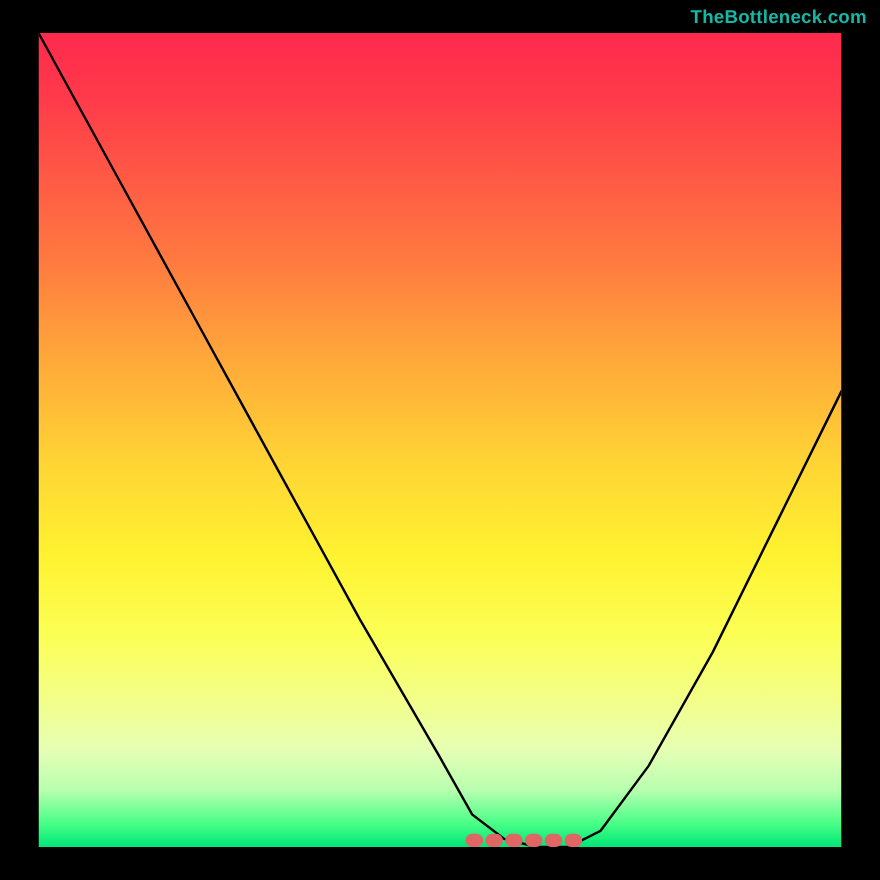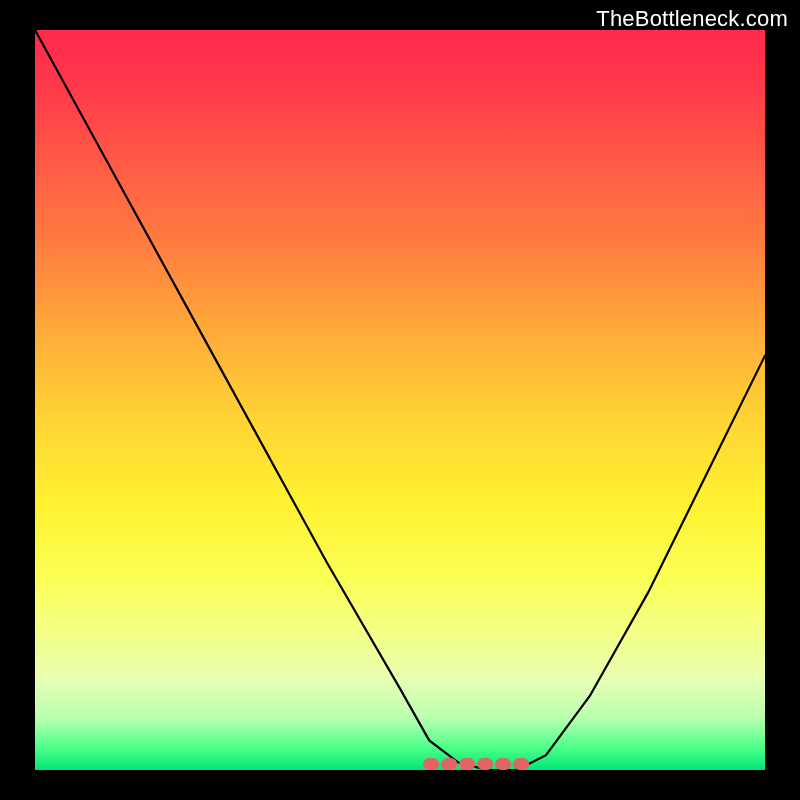--- a/index.html
+++ b/index.html
@@ -8,23 +8,23 @@
     height: 800px;
     background: #000;
     position: relative;
     font-family: Arial, sans-serif;
     overflow: hidden;
   }
   .watermark {
     position: absolute;
     top: 6px;
     right: 12px;
-    color: #ffffff;
-    font-size: 22px;
-    font-weight: normal;
+    color: #14b8a6;
+    font-size: 17px;
+    font-weight: bold;
     z-index: 10;
     letter-spacing: 0.2px;
   }
   .plot-area {
     position: absolute;
     left: 35px;
     top: 30px;
     width: 730px;
     height: 740px;
     overflow: hidden;

